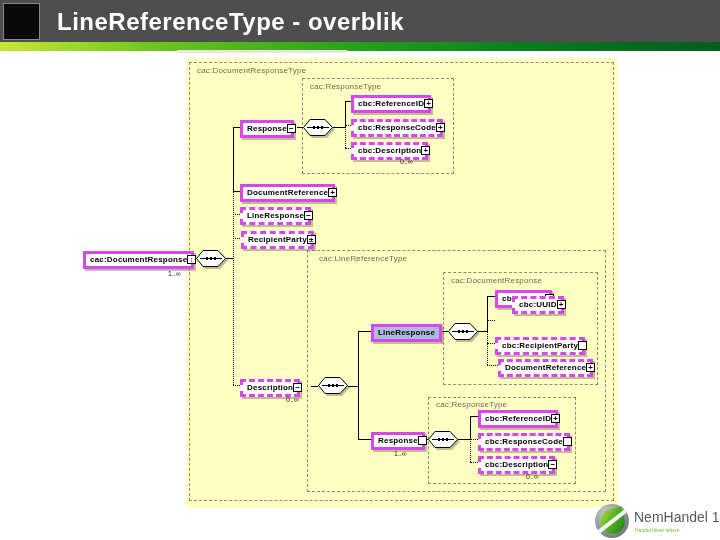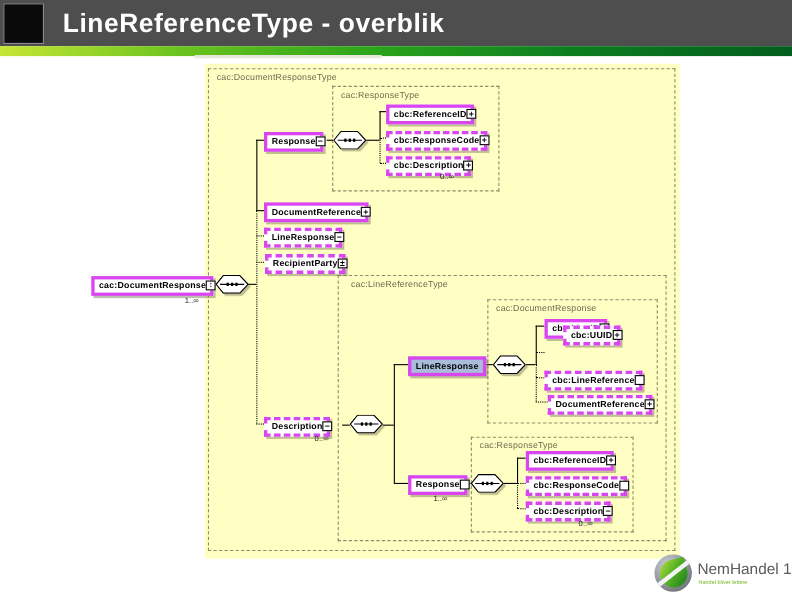--- a/index.html
+++ b/index.html
@@ -198,21 +198,21 @@
 </div>
 <div class="el" style="left:495px;top:290px;">
   <span>cbc:LineID</span>
   <span class="eicon">+</span>
 </div>
 <div class="el opt" style="left:495px;top:296px;margin-left:17px;">
   <span>cbc:UUID</span>
   <span class="eicon">+</span>
 </div>
 <div class="el opt" style="left:495px;top:337px;">
-  <span>cbc:LineReference</span>
+  <span>cbc:RecipientParty</span>
   <span class="eicon"></span>
 </div>
 <div class="el opt" style="left:498px;top:359px;">
   <span>DocumentReference</span>
   <span class="eicon">+</span>
 </div>
 
 <div class="el" style="left:371px;top:432px;">
   <span>Response</span>
   <span class="eicon"></span>

